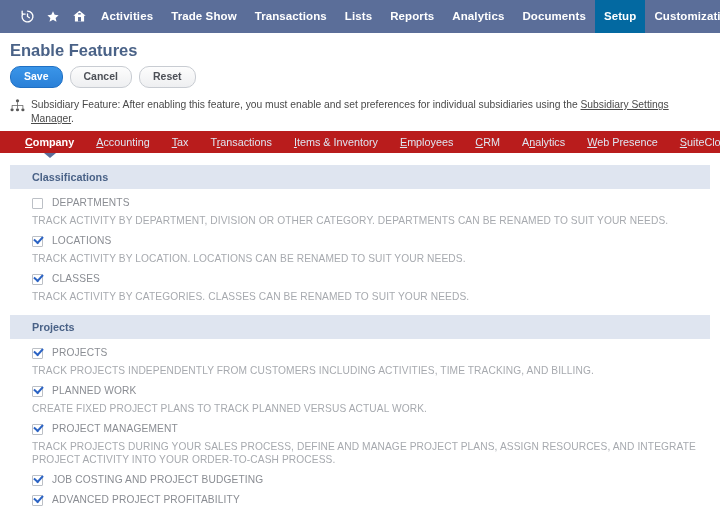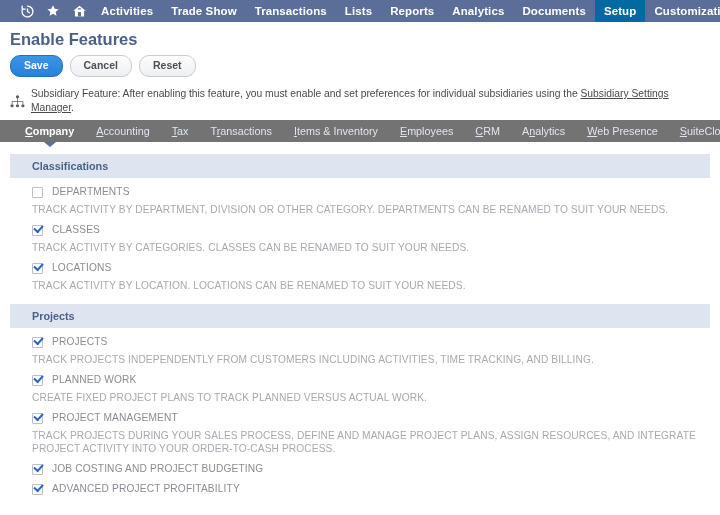--- a/index.html
+++ b/index.html
@@ -8,21 +8,21 @@
     width: 720px;
     height: 515px;
     overflow: hidden;
     background: #ffffff;
     font-family: "Liberation Sans", sans-serif;
     -webkit-font-smoothing: antialiased;
   }
 
   
   .topnav {
-    height: 22px;
+    height: 33px;
     background: #5b6e99;
     display: flex;
     align-items: center;
     padding-left: 14px;
     white-space: nowrap;
     overflow: hidden;
   }
   .nav-icon {
     width: 26px;
     height: 33px;
@@ -80,21 +80,21 @@
   }
   .btn.primary {
     background: linear-gradient(#3a95e8, #2a80d8);
     border-color: #2070c4;
     color: #ffffff;
   }
 
   
   .notice {
     display: flex;
-    align-items: center;
+    align-items: flex-start;
     padding: 4px 10px 5px 10px;
     gap: 6px;
   }
   .notice-icon {
     width: 15px;
     height: 14px;
     flex: 0 0 auto;
     color: #5a5a5a;
     margin-top: 1px;
   }
@@ -106,21 +106,21 @@
   }
   .notice-text a {
     color: #4a4a4a;
     text-decoration: underline;
   }
 
   
   .subtab-wrap { position: relative; }
   .subtabs {
     height: 22px;
-    background: #737373;
+    background: #b91c1c;
     display: flex;
     align-items: center;
     padding-left: 14px;
     white-space: nowrap;
     overflow: hidden;
   }
   .subtab {
     color: #dfe5f0;
     font-size: 10.8px;
     padding: 0 11px;
@@ -288,33 +288,33 @@
     <div class="feature-line">
       <div class="cb"></div>
       <div class="feature-label">DEPARTMENTS</div>
     </div>
     <div class="feature-desc">TRACK ACTIVITY BY DEPARTMENT, DIVISION OR OTHER CATEGORY. DEPARTMENTS CAN BE RENAMED TO SUIT YOUR NEEDS.</div>
   </div>
 
   <div class="feature">
     <div class="feature-line">
       <div class="cb checked"></div>
+      <div class="feature-label">LOCATIONS</div>
+    </div>
+    <div class="feature-desc">TRACK ACTIVITY BY LOCATION. LOCATIONS CAN BE RENAMED TO SUIT YOUR NEEDS.</div>
+  </div>
+
+  <div class="feature">
+    <div class="feature-line">
+      <div class="cb checked"></div>
       <div class="feature-label">CLASSES</div>
     </div>
     <div class="feature-desc">TRACK ACTIVITY BY CATEGORIES. CLASSES CAN BE RENAMED TO SUIT YOUR NEEDS.</div>
   </div>
 
-  <div class="feature">
-    <div class="feature-line">
-      <div class="cb checked"></div>
-      <div class="feature-label">LOCATIONS</div>
-    </div>
-    <div class="feature-desc">TRACK ACTIVITY BY LOCATION. LOCATIONS CAN BE RENAMED TO SUIT YOUR NEEDS.</div>
-  </div>
-
   <div class="section-head">Projects</div>
 
   <div class="feature">
     <div class="feature-line">
       <div class="cb checked"></div>
       <div class="feature-label">PROJECTS</div>
     </div>
     <div class="feature-desc">TRACK PROJECTS INDEPENDENTLY FROM CUSTOMERS INCLUDING ACTIVITIES, TIME TRACKING, AND BILLING.</div>
   </div>
 

